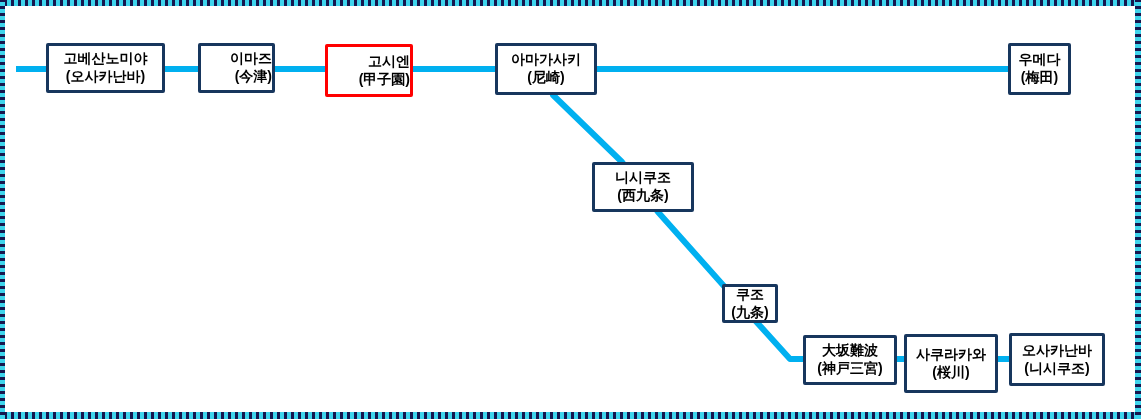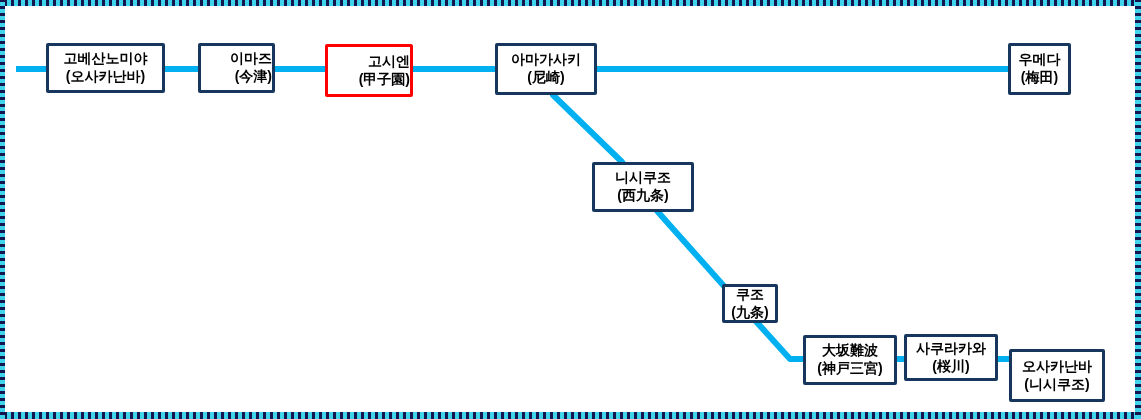--- a/index.html
+++ b/index.html
@@ -54,22 +54,22 @@
   .station.highlight { border-color: var(--highlight-border, #FF0000); align-items: flex-end; }
 
   #st-0 { left: 46px;   top: 43px;  width: 119px; height: 50px; }
   #st-1 { left: 198px;  top: 43px;  width: 77px;  height: 50px; align-items: flex-end; }
   #st-2 { left: 325px;  top: 44px;  width: 88px;  height: 53px; }
   #st-3 { left: 495px;  top: 43px;  width: 102px; height: 52px; }
   #st-4 { left: 1008px; top: 43px;  width: 63px;  height: 52px; }
   #st-5 { left: 592px;  top: 162px; width: 102px; height: 50px; }
   #st-6 { left: 722px;  top: 284px; width: 56px;  height: 39px; }
   #st-7 { left: 803px;  top: 335px; width: 94px;  height: 50px; }
-  #st-8 { left: 904px;  top: 334px; width: 94px;  height: 47px; }
-  #st-9 { left: 1009px; top: 333px; width: 96px;  height: 53px; margin-top: 16px; }
+  #st-8 { left: 904px;  top: 334px; width: 94px;  height: 59px; }
+  #st-9 { left: 1009px; top: 333px; width: 96px;  height: 53px; }
 </style>
 </head>
 <body>
 
 <div class="stage" style="--line-color: #00B0F0; --box-border: #17365D; --highlight-border: #FF0000; --frame-cyan: #3FD4EC; --frame-dark: #16164E; --text-color: #000000; --bg-color: #FFFFFF;">
 
   <svg class="lines" width="1141" height="419" viewBox="0 0 1141 419">
     <polyline points="16,69 1040,69"></polyline>
     <polyline points="548,80 553,95 622,162 658,212 723,285 790,359 1057,359"></polyline>
   </svg>

